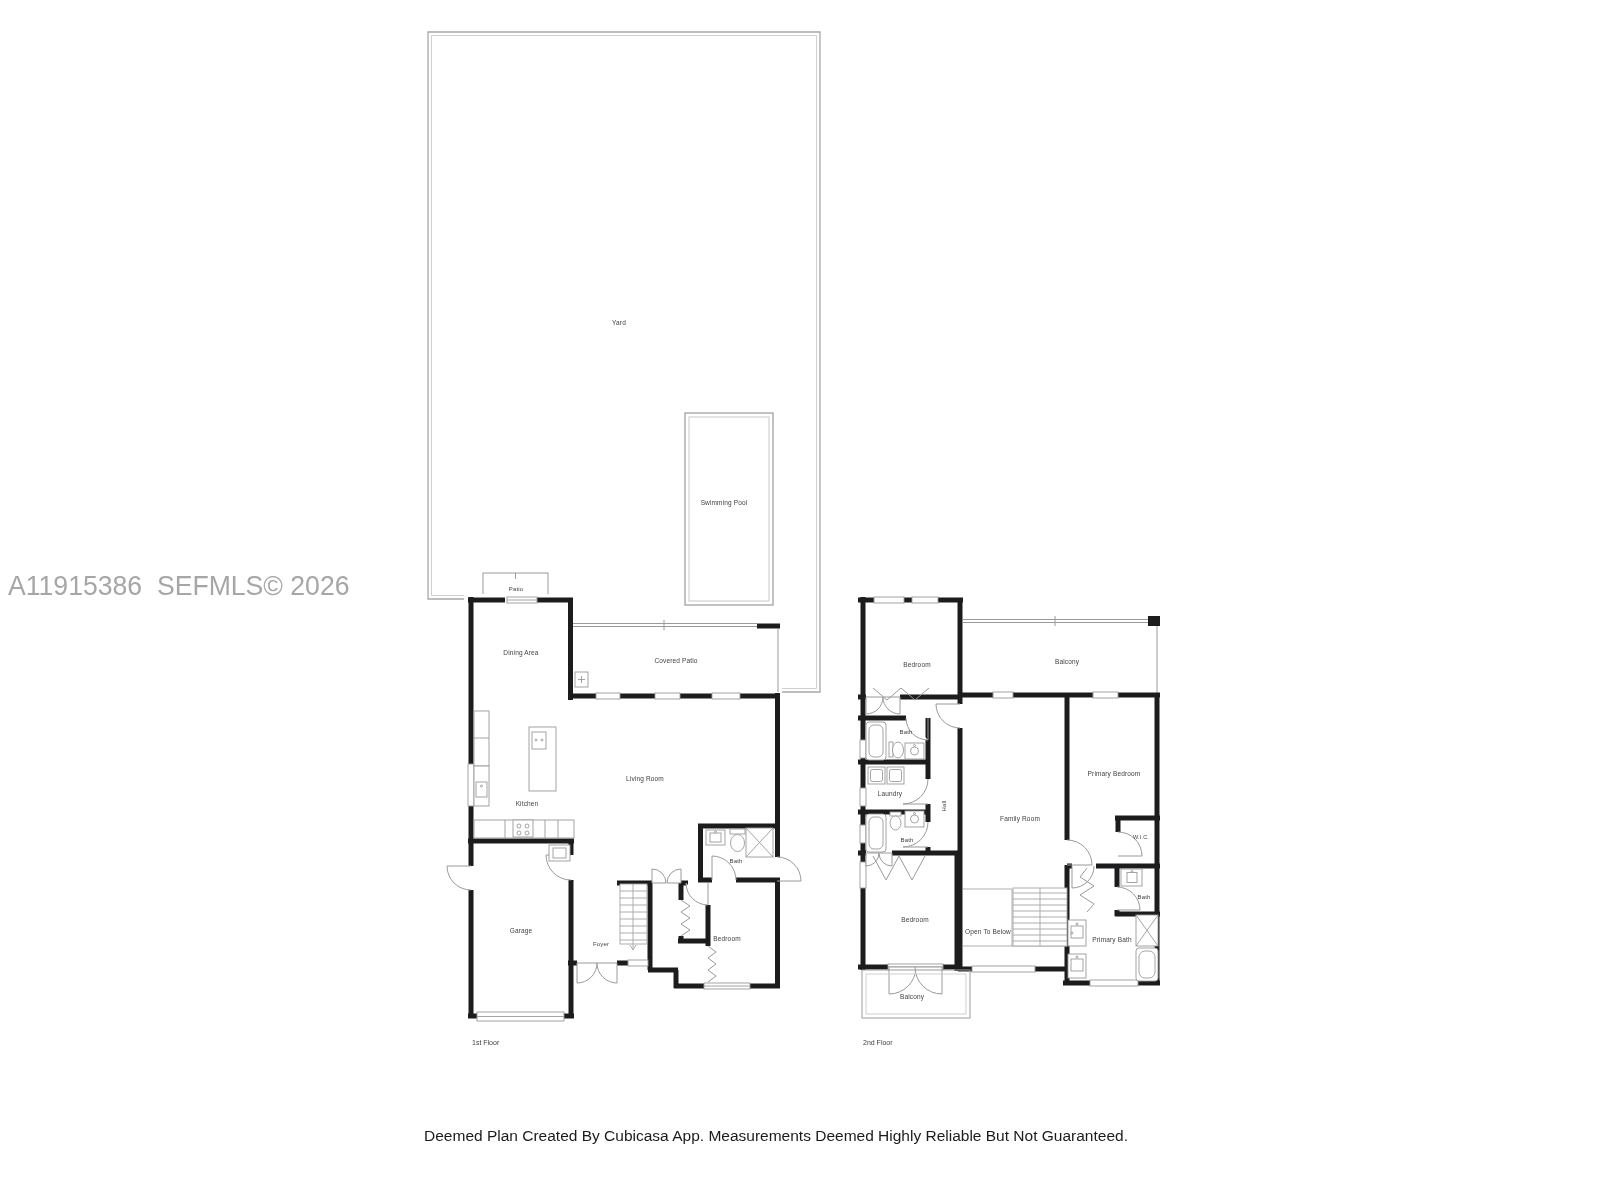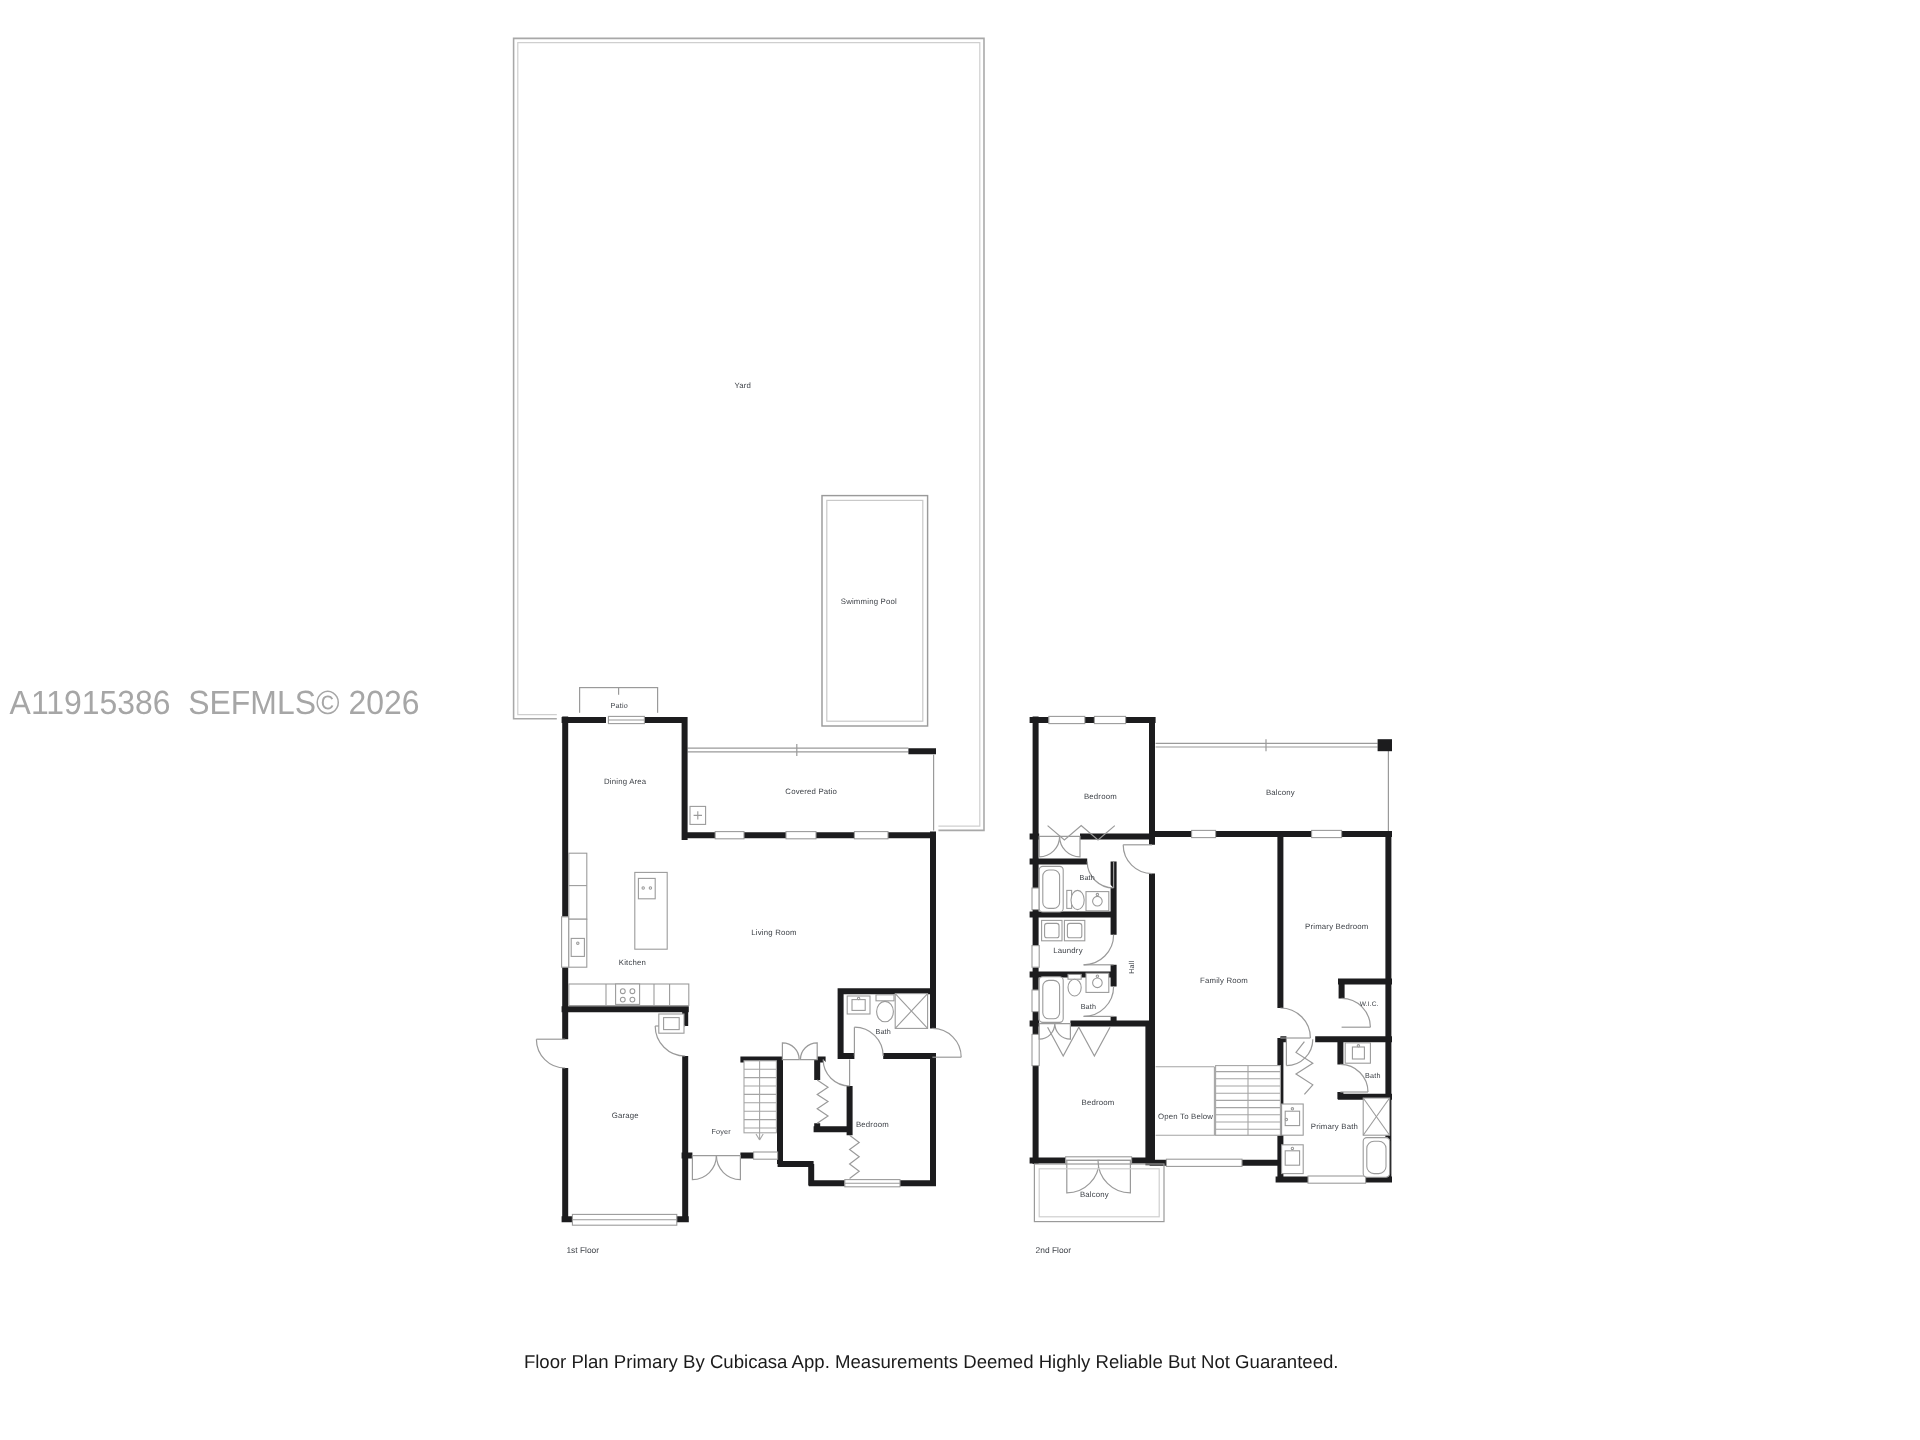--- a/index.html
+++ b/index.html
@@ -337,15 +337,15 @@
   <div class="rl" style="left:915px;top:919px">Bedroom</div>
   <div class="rl" style="left:988px;top:931px">Open To Below</div>
   <div class="rl sm" style="left:1144px;top:897px">Bath</div>
   <div class="rl" style="left:1112px;top:939px">Primary Bath</div>
   <div class="rl" style="left:912px;top:996px">Balcony</div>
 
   <div class="floor-label" style="left:472px;top:1039px">1st Floor</div>
   <div class="floor-label" style="left:863px;top:1039px">2nd Floor</div>
 
   <div class="watermark">A11915386  SEFMLS© 2026</div>
-  <div class="caption">Floor Plan Primary By Cubicasa App. Measurements Deemed Highly Reliable But Not Guaranteed.</div>
+  <div class="caption">Deemed Plan Created By Cubicasa App. Measurements Deemed Highly Reliable But Not Guaranteed.</div>
 
 </div>
 
 </body></html>

